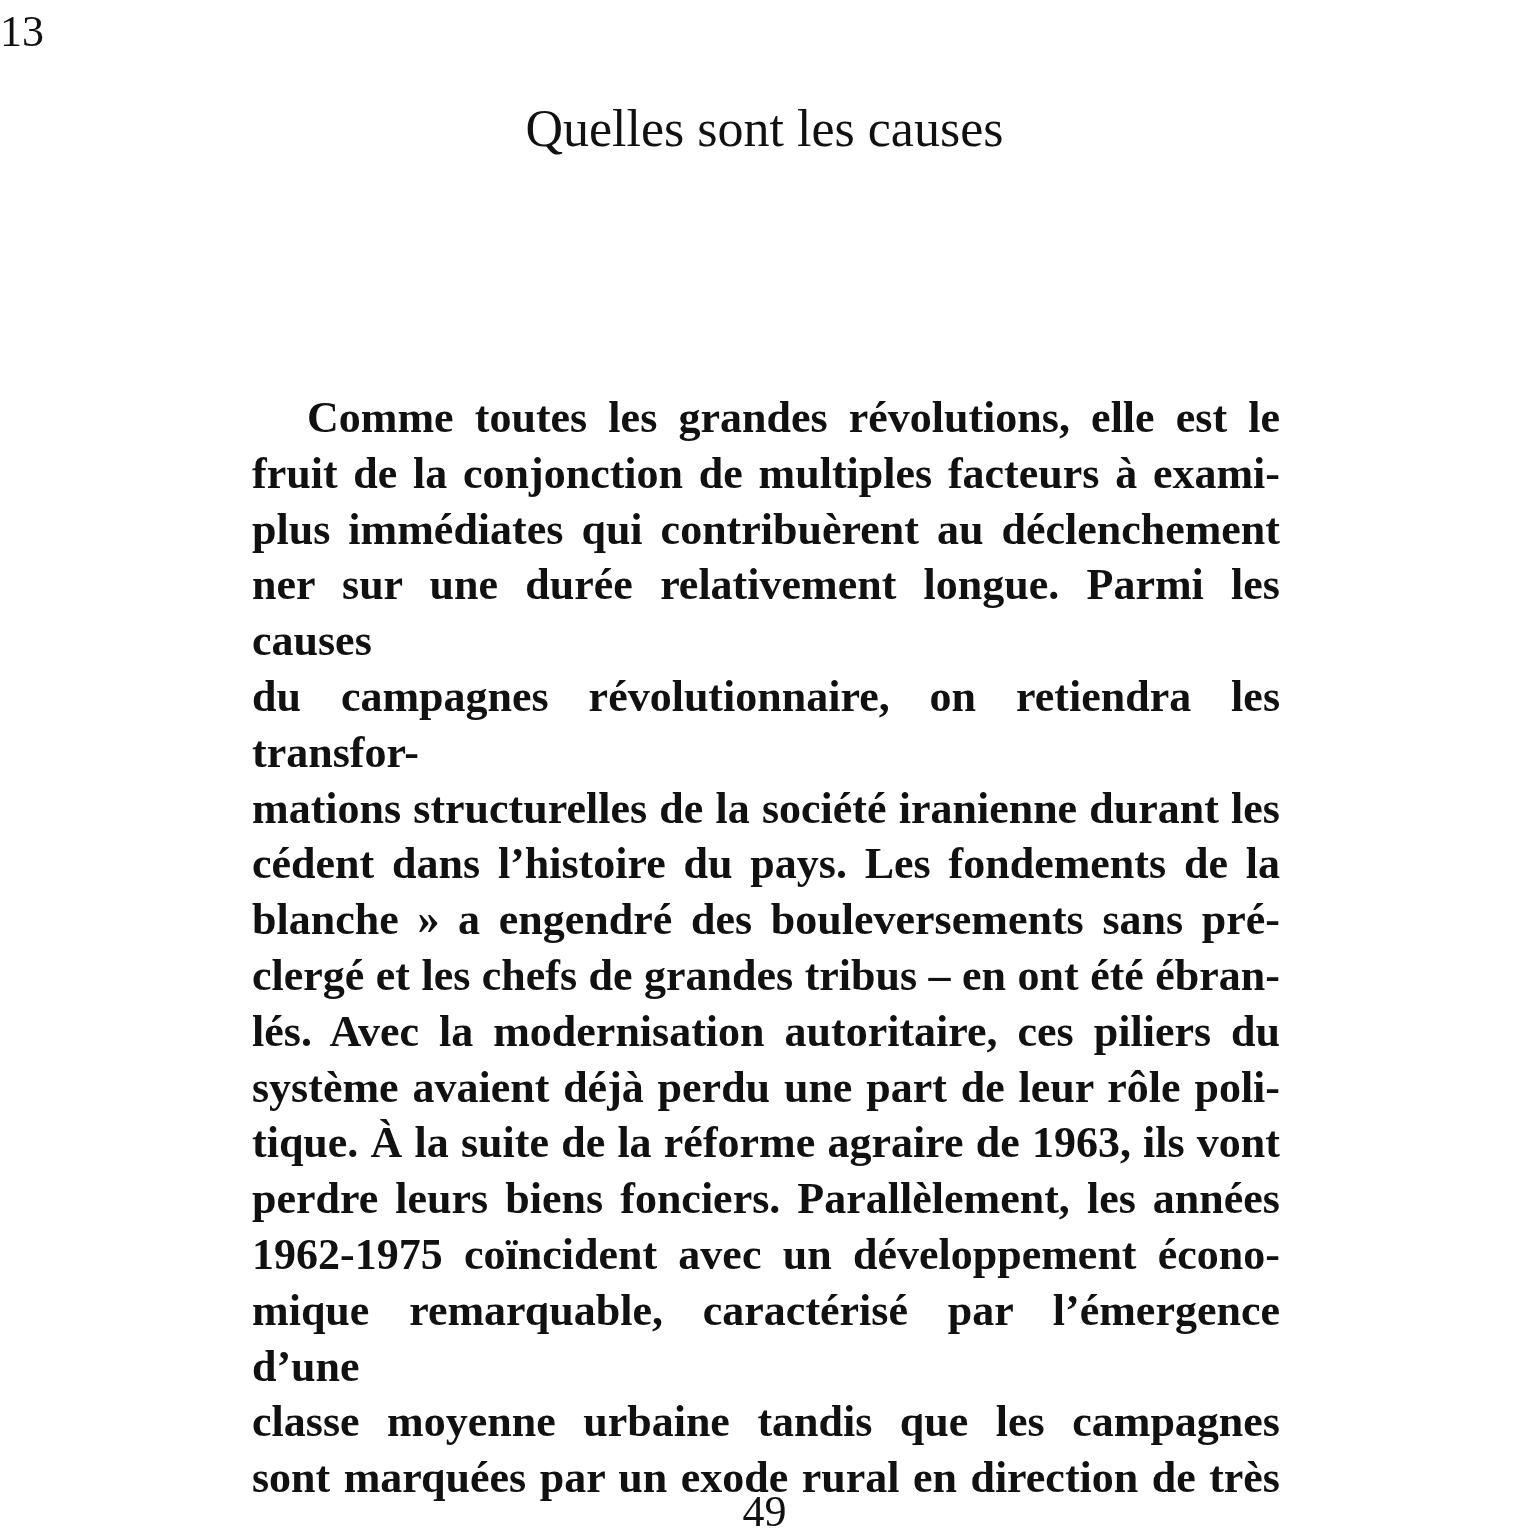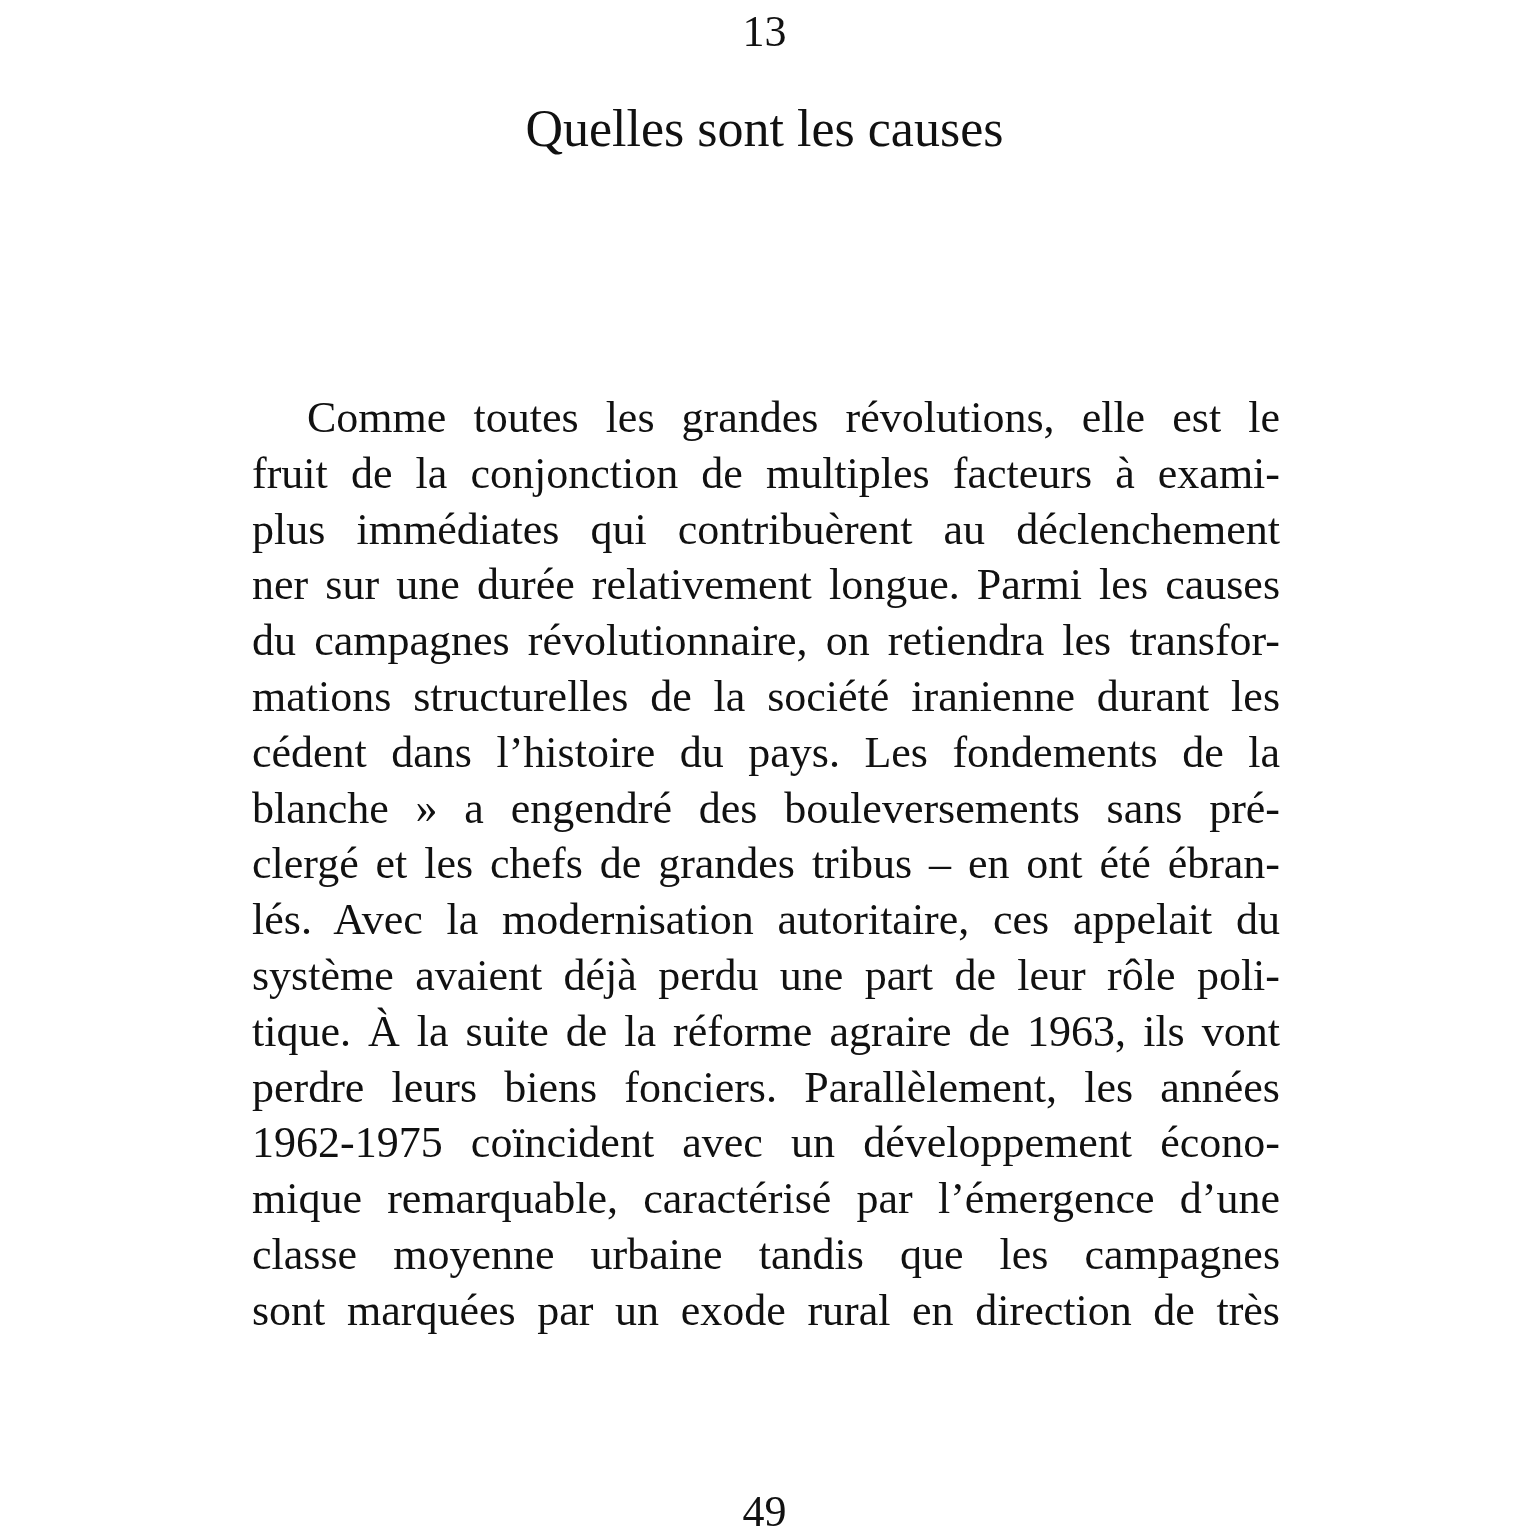--- a/index.html
+++ b/index.html
@@ -14,21 +14,21 @@
     background: #ffffff;
     color: #111111;
     font-family: "Liberation Serif", "DejaVu Serif", serif;
     overflow: hidden;
   }
   .chapter-number {
     position: absolute;
     top: 10px;
     left: 0;
     width: 100%;
-    text-align: center;
+    text-align: left;
     font-size: 44px;
     line-height: 44px;
   }
   .chapter-title {
     position: absolute;
     top: 96px;
     left: 0;
     width: 100%;
     margin: 0;
     text-align: center;
@@ -43,20 +43,21 @@
     position: absolute;
     top: 390px;
     left: 252px;
     width: 1028px;
     font-size: 44px;
     line-height: 55.8px;
   }
   .body-text .line {
     text-align: justify;
     text-align-last: justify;
+    font-weight: bold;
   }
   .body-text .line.indent {
     padding-left: 55px;
   }
   .page-number {
     position: absolute;
     top: 1490px;
     left: 0;
     width: 100%;
     text-align: center;
@@ -78,21 +79,21 @@
   <div class="body-text">
       <div class="line indent">Comme toutes les grandes révolutions, elle est le</div>
       <div class="line">fruit de la conjonction de multiples facteurs à exami-</div>
       <div class="line">plus immédiates qui contribuèrent au déclenchement</div>
       <div class="line">ner sur une durée relativement longue. Parmi les causes</div>
       <div class="line">du campagnes révolutionnaire, on retiendra les transfor-</div>
       <div class="line">mations structurelles de la société iranienne durant les</div>
       <div class="line">cédent dans l’histoire du pays. Les fondements de la</div>
       <div class="line">blanche » a engendré des bouleversements sans pré-</div>
       <div class="line">clergé et les chefs de grandes tribus – en ont été ébran-</div>
-      <div class="line">lés. Avec la modernisation autoritaire, ces appelait du</div>
+      <div class="line">lés. Avec la modernisation autoritaire, ces piliers du</div>
       <div class="line">système avaient déjà perdu une part de leur rôle poli-</div>
       <div class="line">tique. À la suite de la réforme agraire de 1963, ils vont</div>
       <div class="line">perdre leurs biens fonciers. Parallèlement, les années</div>
       <div class="line">1962-1975 coïncident avec un développement écono-</div>
       <div class="line">mique remarquable, caractérisé par l’émergence d’une</div>
       <div class="line">classe moyenne urbaine tandis que les campagnes</div>
       <div class="line">sont marquées par un exode rural en direction de très</div>
     </div>
 
   <div class="page-number">49</div>

